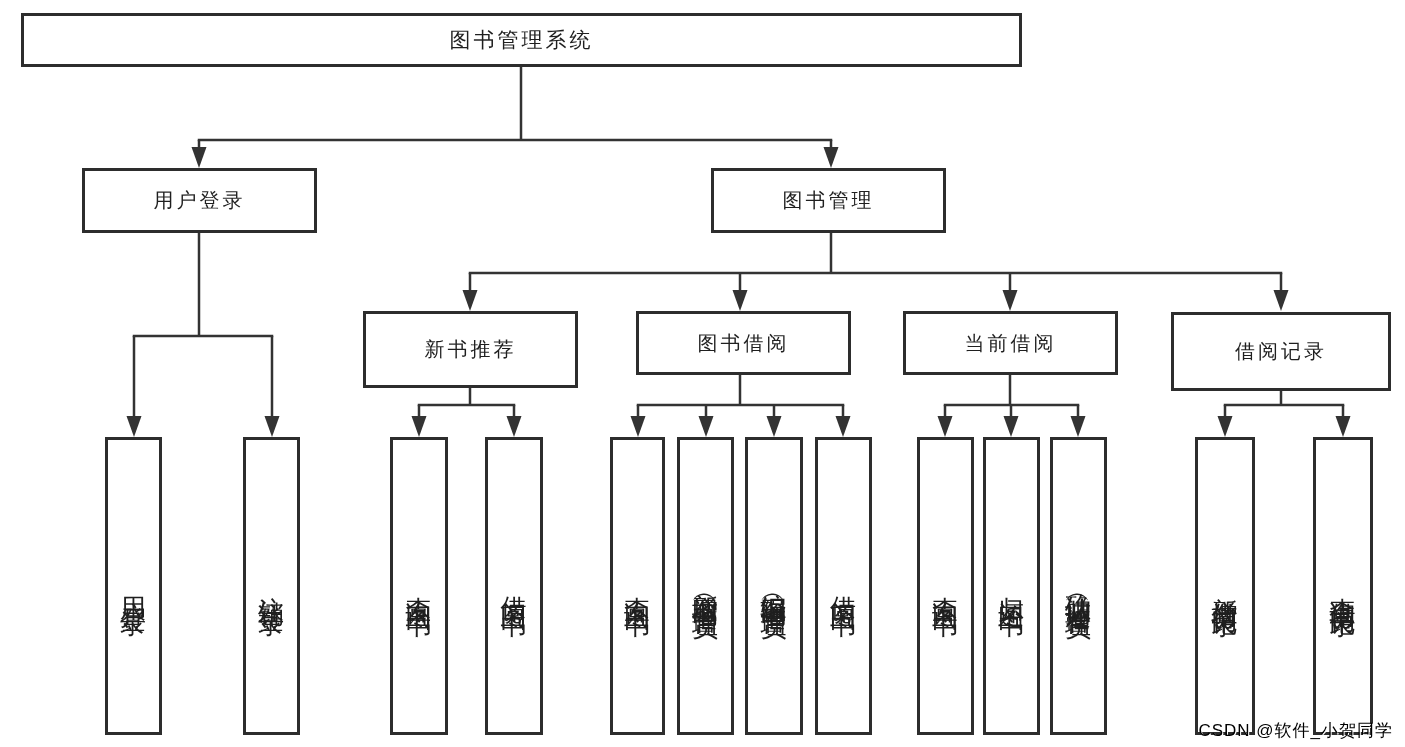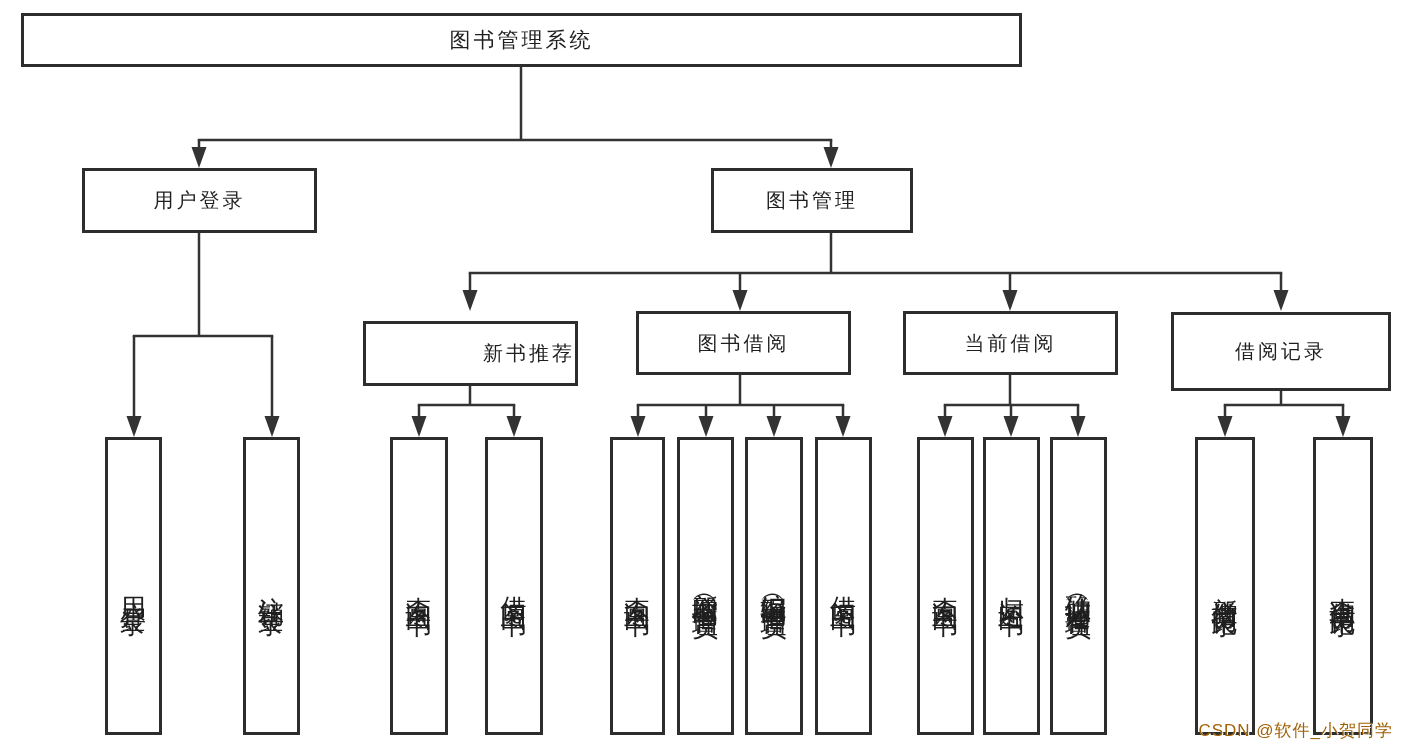--- a/index.html
+++ b/index.html
@@ -18,21 +18,21 @@
   .hnode { font-size:20px; letter-spacing:3px; }
   .hnode.root { font-size:21px; }
   .vnode .vtext {
     writing-mode:vertical-rl; text-orientation:mixed;
     font-size:26px; line-height:1; letter-spacing:5px;
     color:#1f1f1f; white-space:nowrap;
   }
   .vnode.small-gap .vtext { letter-spacing:3px; }
   .watermark {
     position:absolute; right:12px; bottom:5px;
-    font-size:17px; color:#a16207; letter-spacing:1px;
+    font-size:17px; color:#000000; letter-spacing:1px;
     text-shadow:1px 1px 0 #ffffff;
   }
 </style>
 </head>
 <body>
 
 <div class="canvas">
 
   <svg class="connectors" width="1405" height="747">
       <line x1="521" y1="67" x2="521" y2="140" stroke="#333333" stroke-width="2.5"></line>
@@ -89,25 +89,25 @@
       <polygon points="1343,437 1335.5,416 1350.5,416" fill="#333333"></polygon>
     </svg>
 
   <div class="node hnode root" style="left:21px; top:13px; width:1001px; height:54px;">
     <span>图书管理系统</span>
   </div>
 
   <div class="node hnode" style="left:82px; top:168px; width:235px; height:65px;">
     <span>用户登录</span>
   </div>
-  <div class="node hnode" style="left:711px; top:168px; width:202px; height:65px;">
+  <div class="node hnode" style="left:711px; top:168px; width:235px; height:65px;">
     <span>图书管理</span>
   </div>
 
-  <div class="node hnode" style="left:363px; top:321px; width:215px; height:65px;justify-content:flex-end;">
+  <div class="node hnode" style="left:363px; top:311px; width:215px; height:77px;">
     <span>新书推荐</span>
   </div>
   <div class="node hnode" style="left:636px; top:311px; width:215px; height:64px;">
     <span>图书借阅</span>
   </div>
   <div class="node hnode" style="left:903px; top:311px; width:215px; height:64px;">
     <span>当前借阅</span>
   </div>
   <div class="node hnode" style="left:1171px; top:312px; width:220px; height:79px;">
     <span>借阅记录</span>

